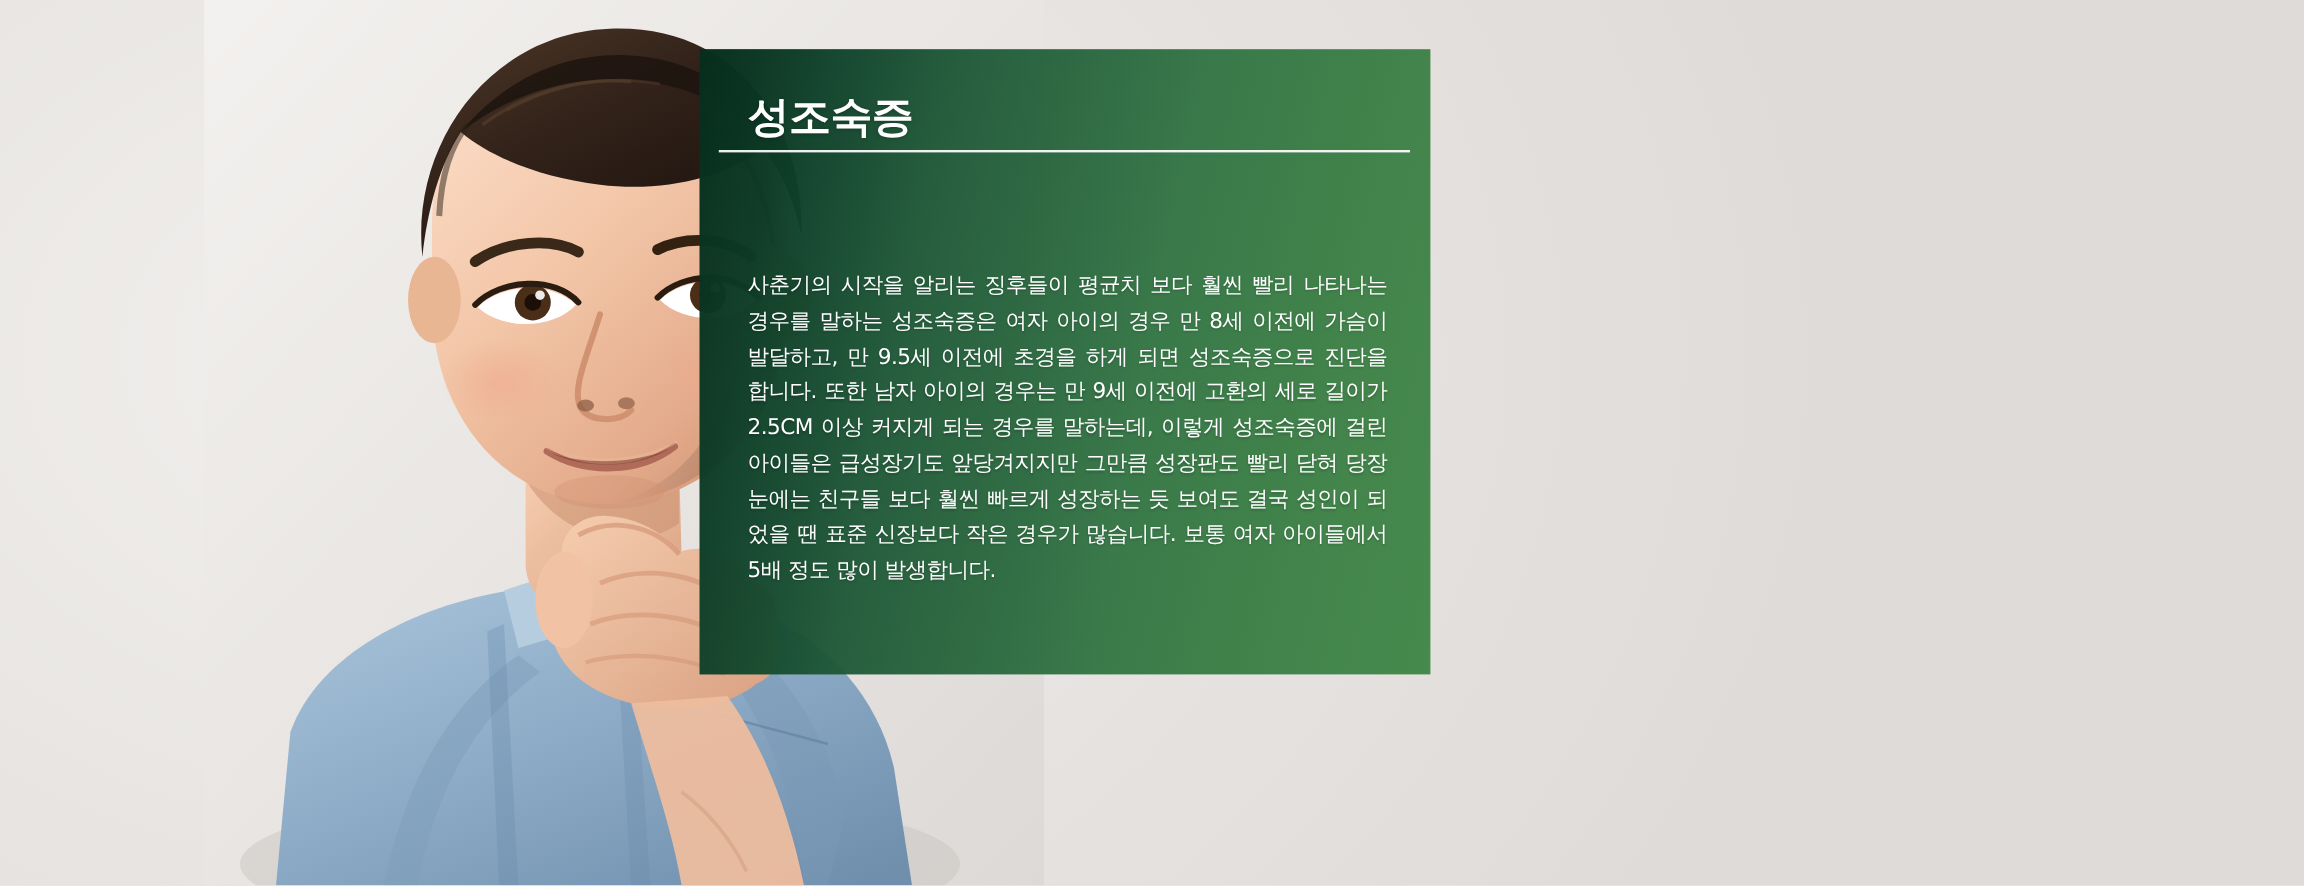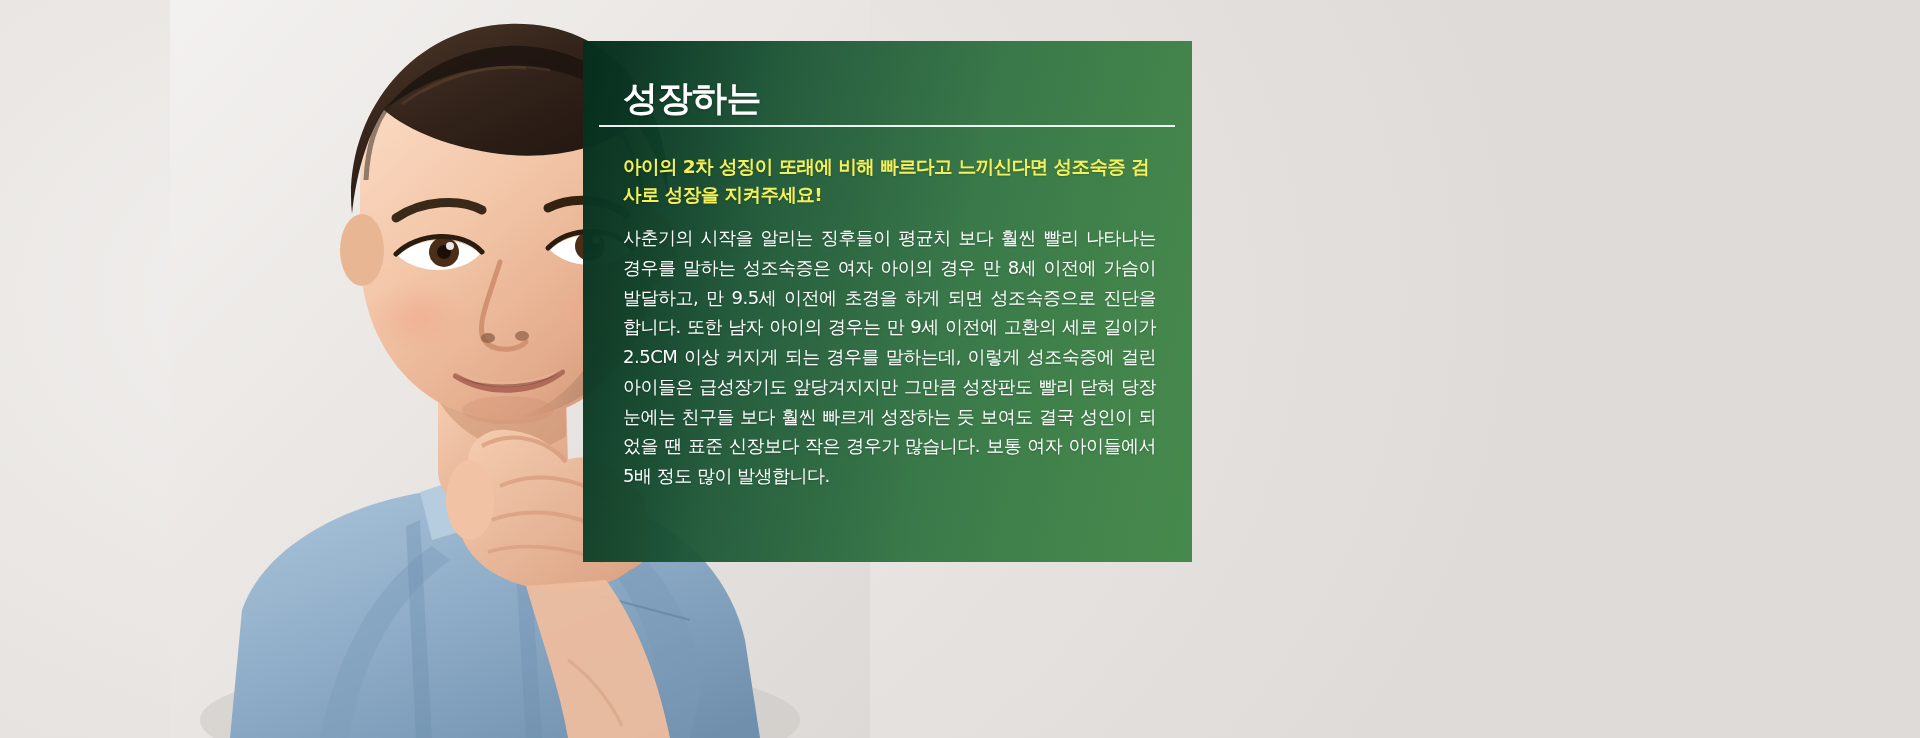--- a/index.html
+++ b/index.html
@@ -243,25 +243,24 @@
       <path d="M 356 586 C 372 640 390 690 398 738 L 500 738 C 486 668 462 616 436 580 Z" fill="#edbd9e" opacity="0.95"></path>
       <path d="M 398 660 C 420 676 440 700 452 726" stroke="#d29b7c" stroke-width="3" fill="none" opacity="0.5"></path>
     </svg>
   </div>
 
   <section class="info-panel">
     <div class="panel-veil"></div>
 
     <div class="panel-inner">
 
-      <h1 class="panel-title">성장하는</h1>
+      <h1 class="panel-title">성조숙증</h1>
 
       <div class="title-rule"></div>
 
-      <p class="lead">아이의 2차 성징이 또래에 비해 빠르다고 느끼신다면 성조숙증 검사로 성장을 지켜주세요!</p>
 
       <div class="body-copy">
         <p>사춘기의 시작을 알리는 징후들이 평균치 보다 훨씬 빨리 나타나는 경우를 말하는 성조숙증은 여자 아이의 경우 만 8세 이전에 가슴이 발달하고, 만 9.5세 이전에 초경을 하게 되면 성조숙증으로 진단을 합니다. 또한 남자 아이의 경우는 만 9세 이전에 고환의 세로 길이가 2.5CM 이상 커지게 되는 경우를 말하는데, 이렇게 성조숙증에 걸린 아이들은 급성장기도 앞당겨지지만 그만큼 성장판도 빨리 닫혀 당장 눈에는 친구들 보다 훨씬 빠르게 성장하는 듯 보여도 결국 성인이 되었을 땐 표준 신장보다 작은 경우가 많습니다. 보통 여자 아이들에서 5배 정도 많이 발생합니다.</p>
       </div>
 
     </div>
   </section>
 
 </div>
 

